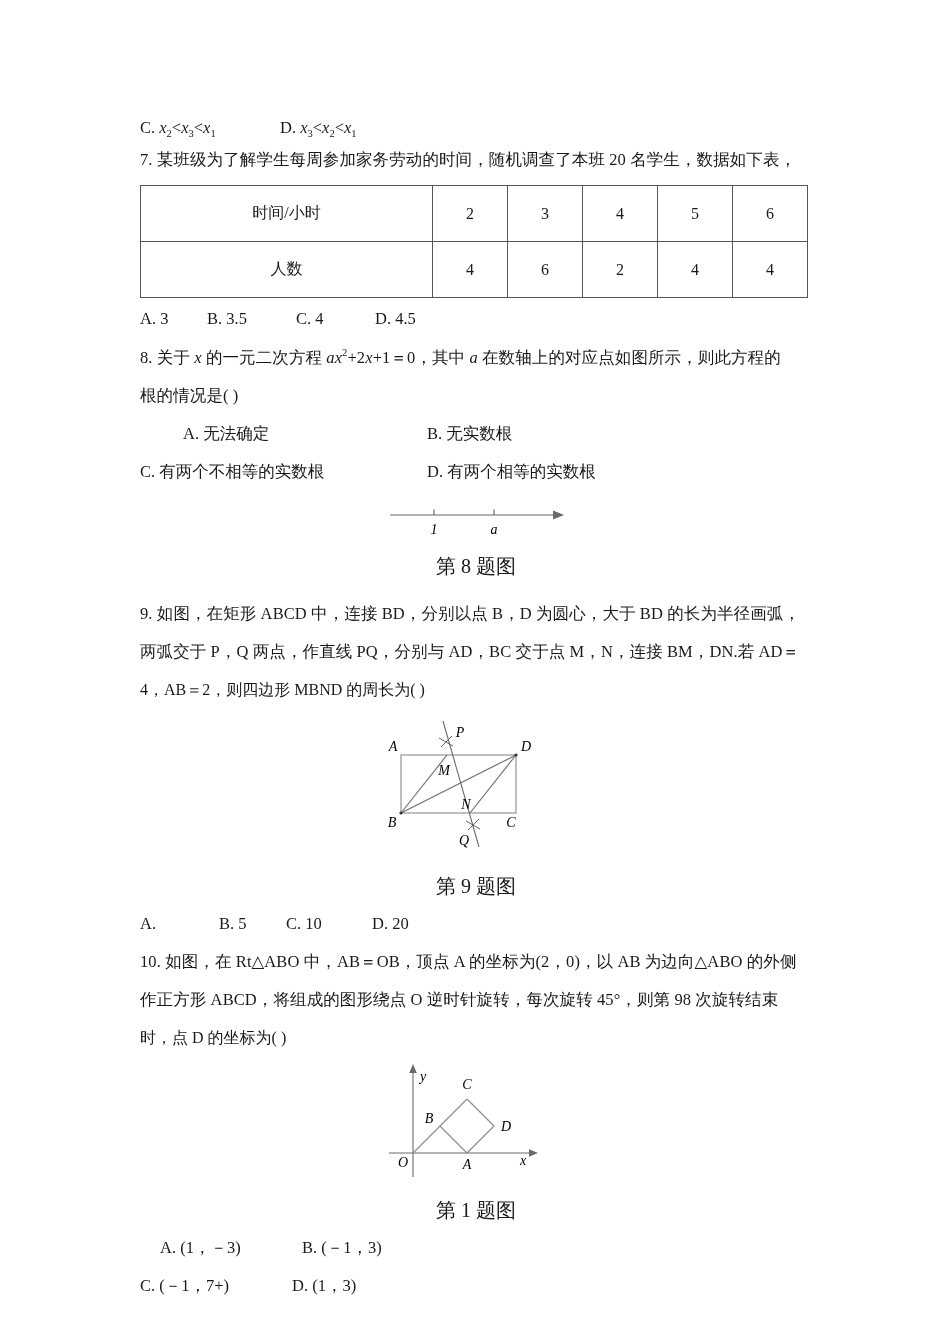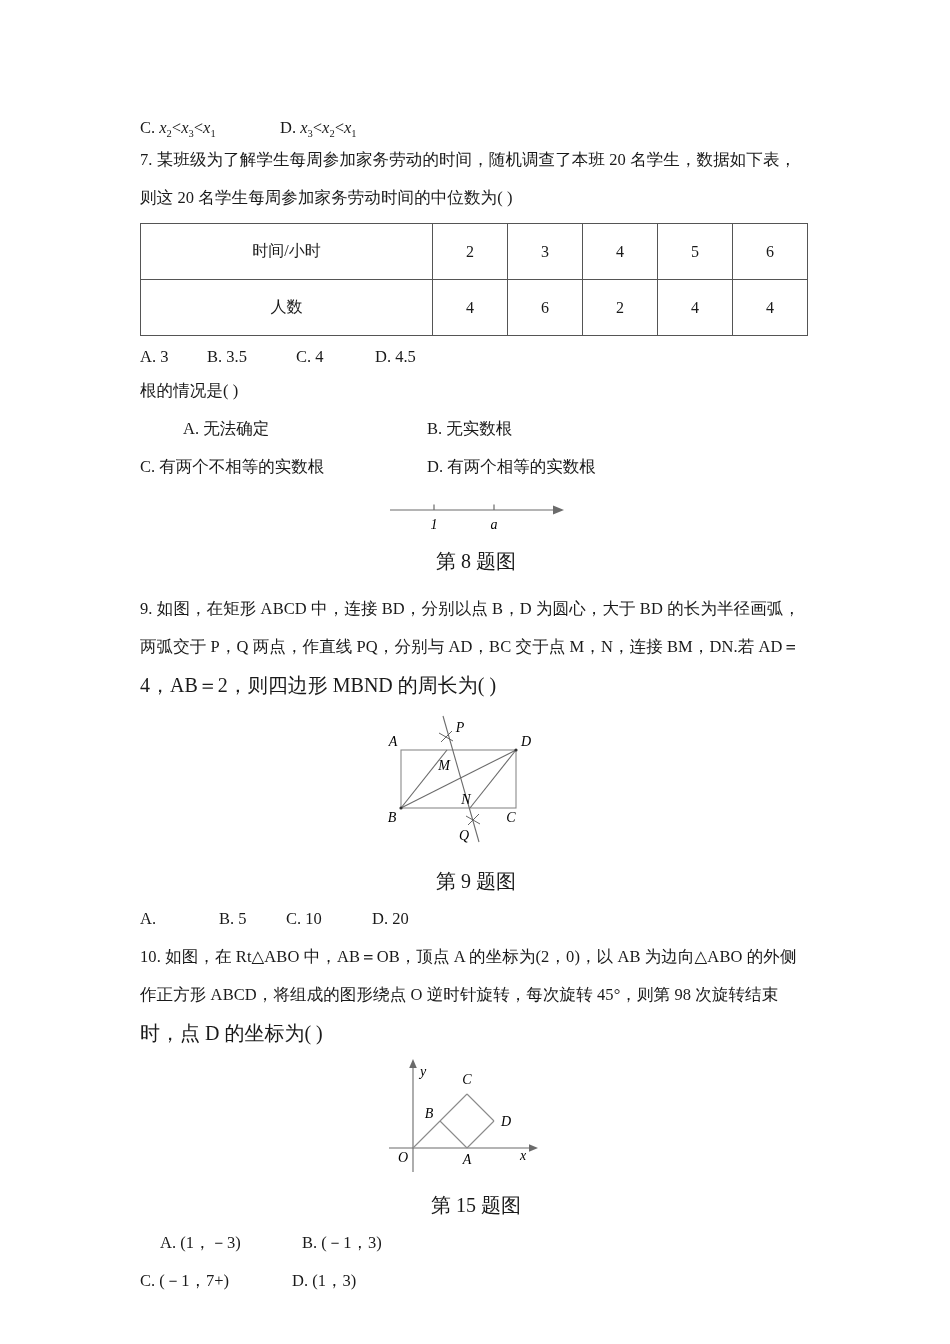--- a/index.html
+++ b/index.html
@@ -27,21 +27,21 @@
   }
   
   .qline {
     font-size: 16.5px;
     line-height: 38px;
     text-align: justify;
     letter-spacing: 0.1px;
     white-space: nowrap;
   }
   .qpara {
-    font-size: 20px;
+    font-size: 16px;
     line-height: 38px;
     text-align: left;
   }
   .mi { font-style: italic; font-family: "Liberation Serif", serif; }
   sup { font-size: 10.5px; }
   sub { font-size: 10.5px; }
   .opt-row {
     font-size: 16.5px;
     line-height: 38px;
     position: relative;
@@ -90,21 +90,20 @@
   <div class="opt-row" style="height:32px;">
     <span class="opt" style="left:0px;">
       <span>C. </span><span class="mi">x</span><sub>2</sub>&lt;<span class="mi">x</span><sub>3</sub>&lt;<span class="mi">x</span><sub>1</sub>
     </span>
     <span class="opt" style="left:140px;">
       <span>D. </span><span class="mi">x</span><sub>3</sub>&lt;<span class="mi">x</span><sub>2</sub>&lt;<span class="mi">x</span><sub>1</sub>
     </span>
   </div>
 
   <div class="qline">7. 某班级为了解学生每周参加家务劳动的时间，随机调查了本班 20 名学生，数据如下表，</div>
-  <div class="qline">则这 20 名学生每周参加家务劳动时间的中位数为(      )</div>
 
   <table class="data">
     <tbody>
           <tr>
       <td class="wide">时间/小时</td>
       <td class="narrow">2</td>
       <td class="narrow">3</td>
       <td class="narrow">4</td>
       <td class="narrow">5</td>
       <td class="narrow">6</td>
@@ -120,20 +119,23 @@
   </tbody>
       </table>
 
   <div class="opt-row" style="height:34px;">
     <span class="opt" style="left:0px;">A. 3</span>
     <span class="opt" style="left:67px;text-align:right;">B. 3.5</span>
     <span class="opt" style="left:156px;">C. 4</span>
     <span class="opt" style="left:235px;">D. 4.5</span>
   </div>
 
+  <div class="qline">
+    <span>8. 关于 </span><span class="mi">x</span><span> 的一元二次方程 </span><span class="mi">ax</span><sup>2</sup><span>+2</span><span class="mi">x</span><span>+1＝0，其中 </span><span class="mi">a</span><span> 在数轴上的对应点如图所示，则此方程的</span>
+  </div>
   <div class="qline">根的情况是(      )</div>
 
   <div class="opt-row">
     <span class="opt" style="left:0px;margin-left:43px;">A. 无法确定</span>
     <span class="opt" style="left:287px;">B. 无实数根</span>
   </div>
   <div class="opt-row">
     <span class="opt" style="left:0px;">C. 有两个不相等的实数根</span>
     <span class="opt" style="left:287px;">D. 有两个相等的实数根</span>
   </div>
@@ -218,21 +220,21 @@
       <line x1="123" y1="67" x2="96" y2="94" stroke="#8a8a8a" stroke-width="1.1"></line>
 
       <text x="52" y="22" class="lbl" text-anchor="middle">y</text>
       <text x="152" y="106" class="lbl" text-anchor="middle">x</text>
       <text x="32" y="108" class="lbl" text-anchor="middle">O</text>
       <text x="96" y="110" class="lbl" text-anchor="middle">A</text>
       <text x="58" y="64" class="lbl" text-anchor="middle">B</text>
       <text x="96" y="30" class="lbl" text-anchor="middle">C</text>
       <text x="135" y="72" class="lbl" text-anchor="middle">D</text>
     </svg>
-    <div class="figcap" style="margin-top:6px;">第 15 题图</div>
+    <div class="figcap" style="margin-top:6px;">第 1 题图</div>
   </div>
 
   <div class="opt-row" style="margin-top:4px;margin-left:20px;">
     <span class="opt" style="left:0px;">A. (1，－3)</span>
     <span class="opt" style="left:142px;">B. (－1，3)</span>
   </div>
   <div class="opt-row">
     <span class="opt" style="left:0px;">C. (－1，7+)</span>
     <span class="opt" style="left:152px;">D. (1，3)</span>
   </div>

